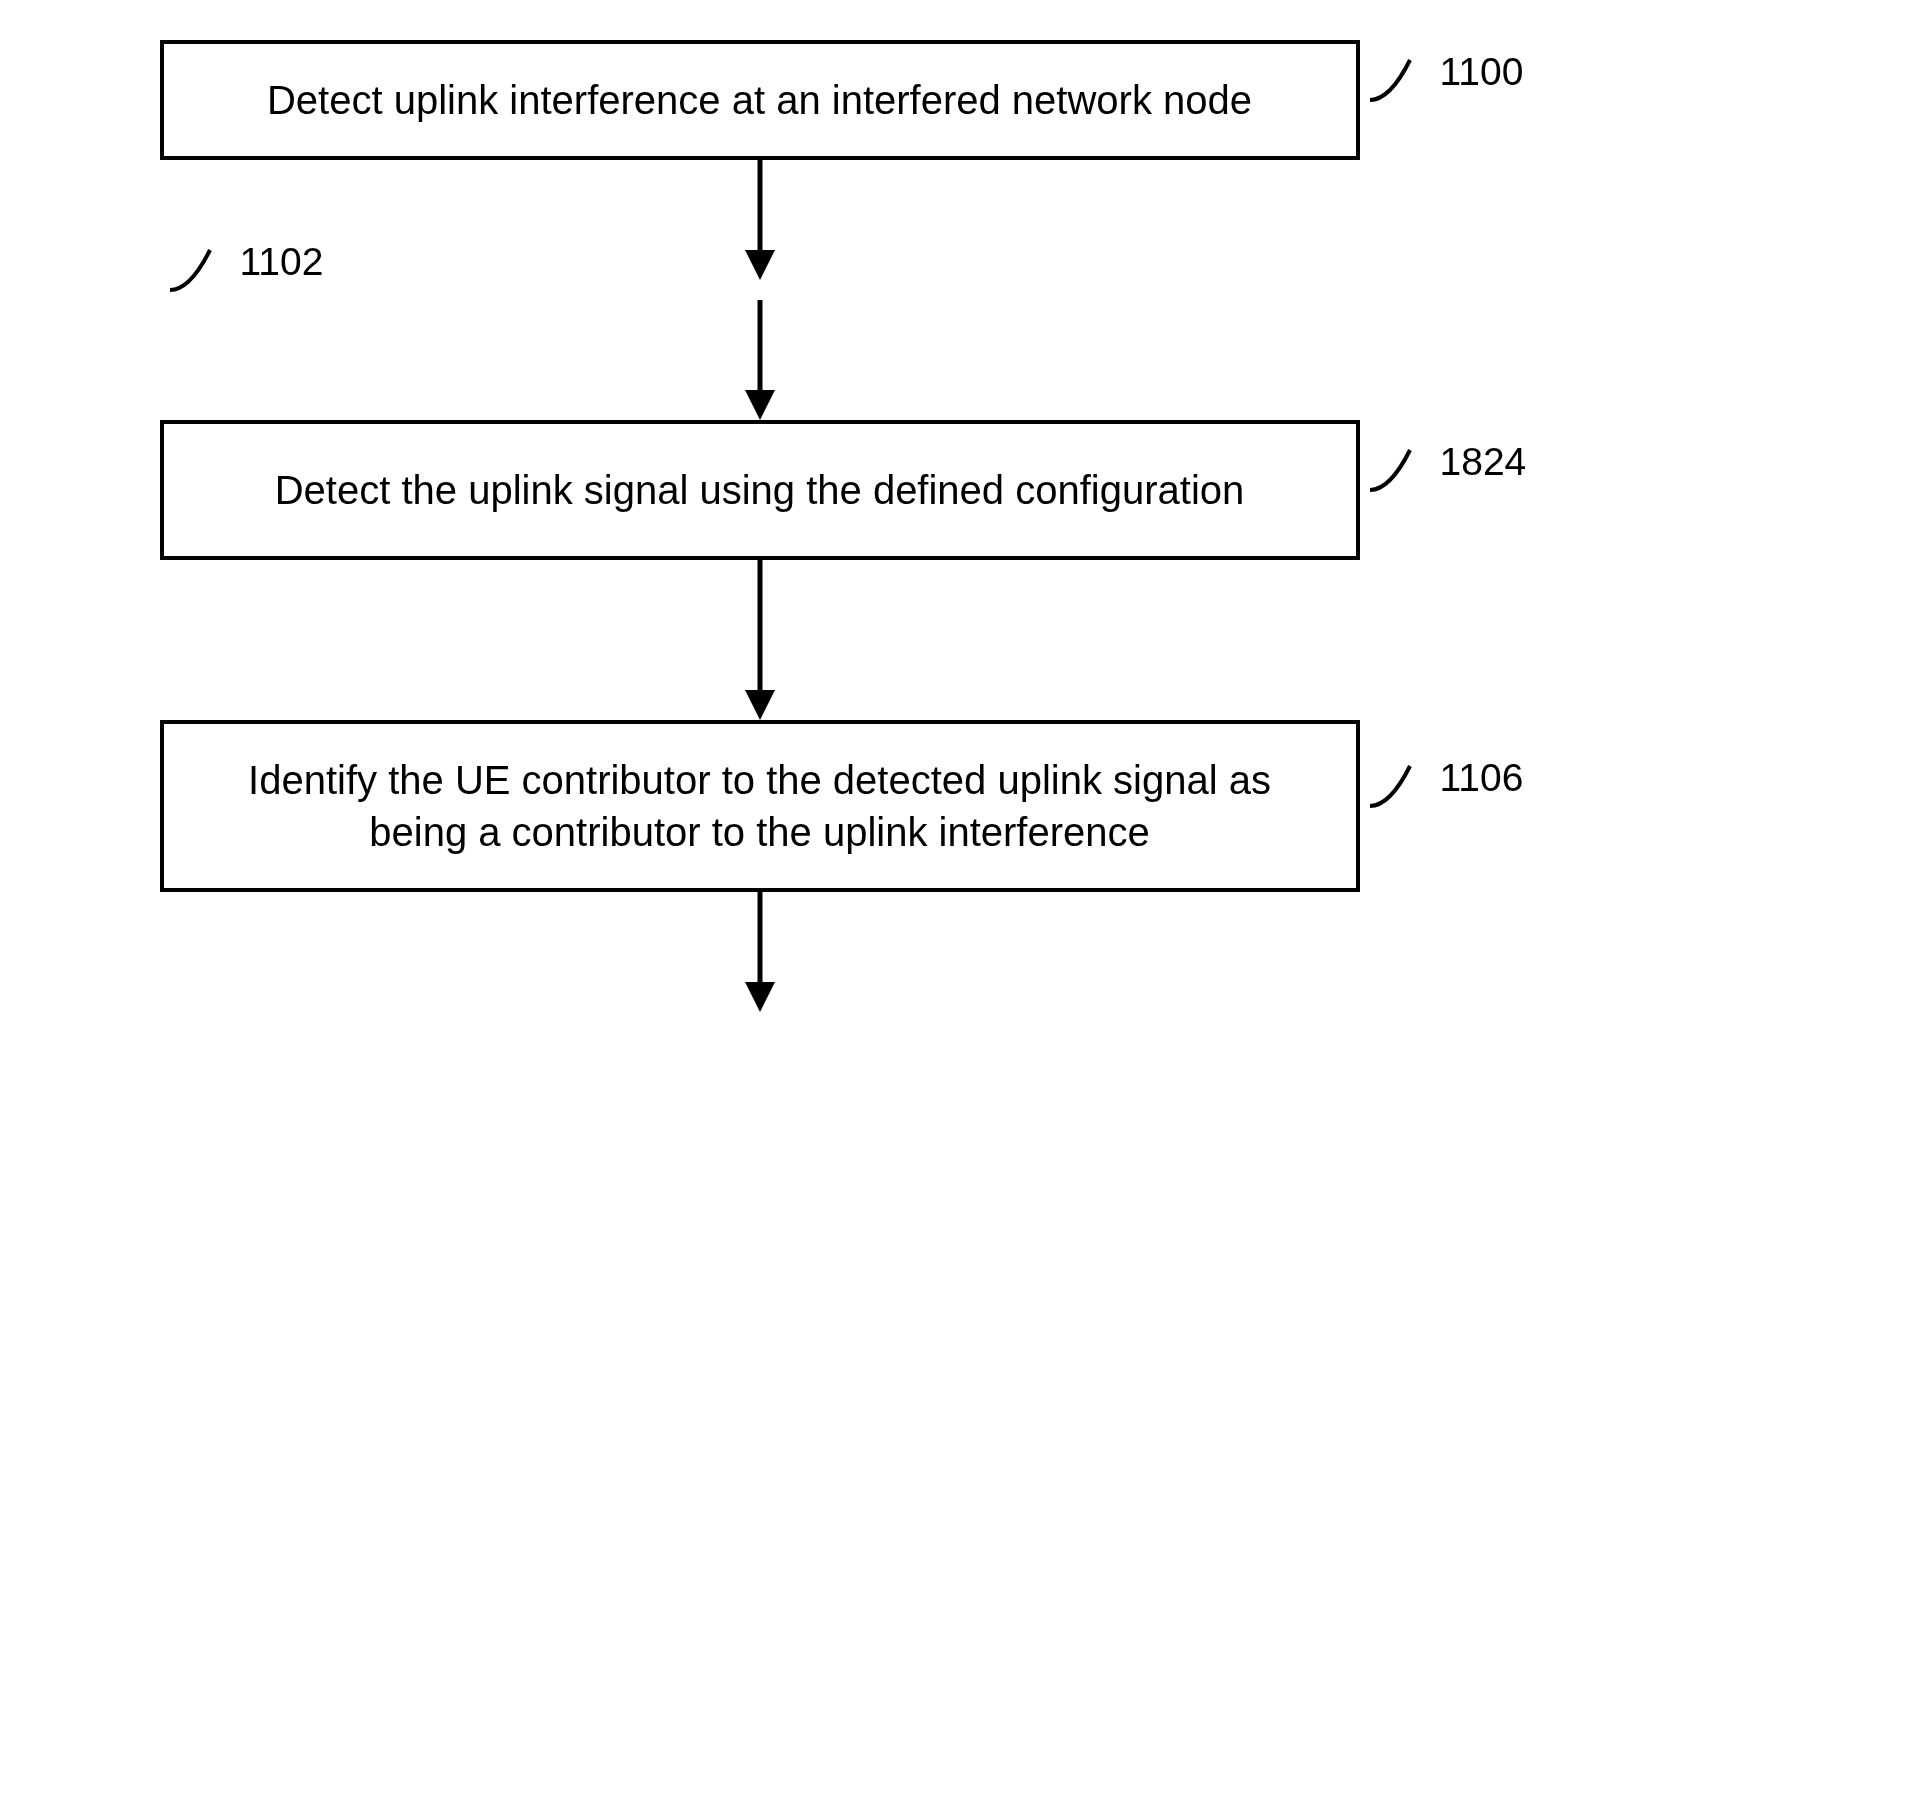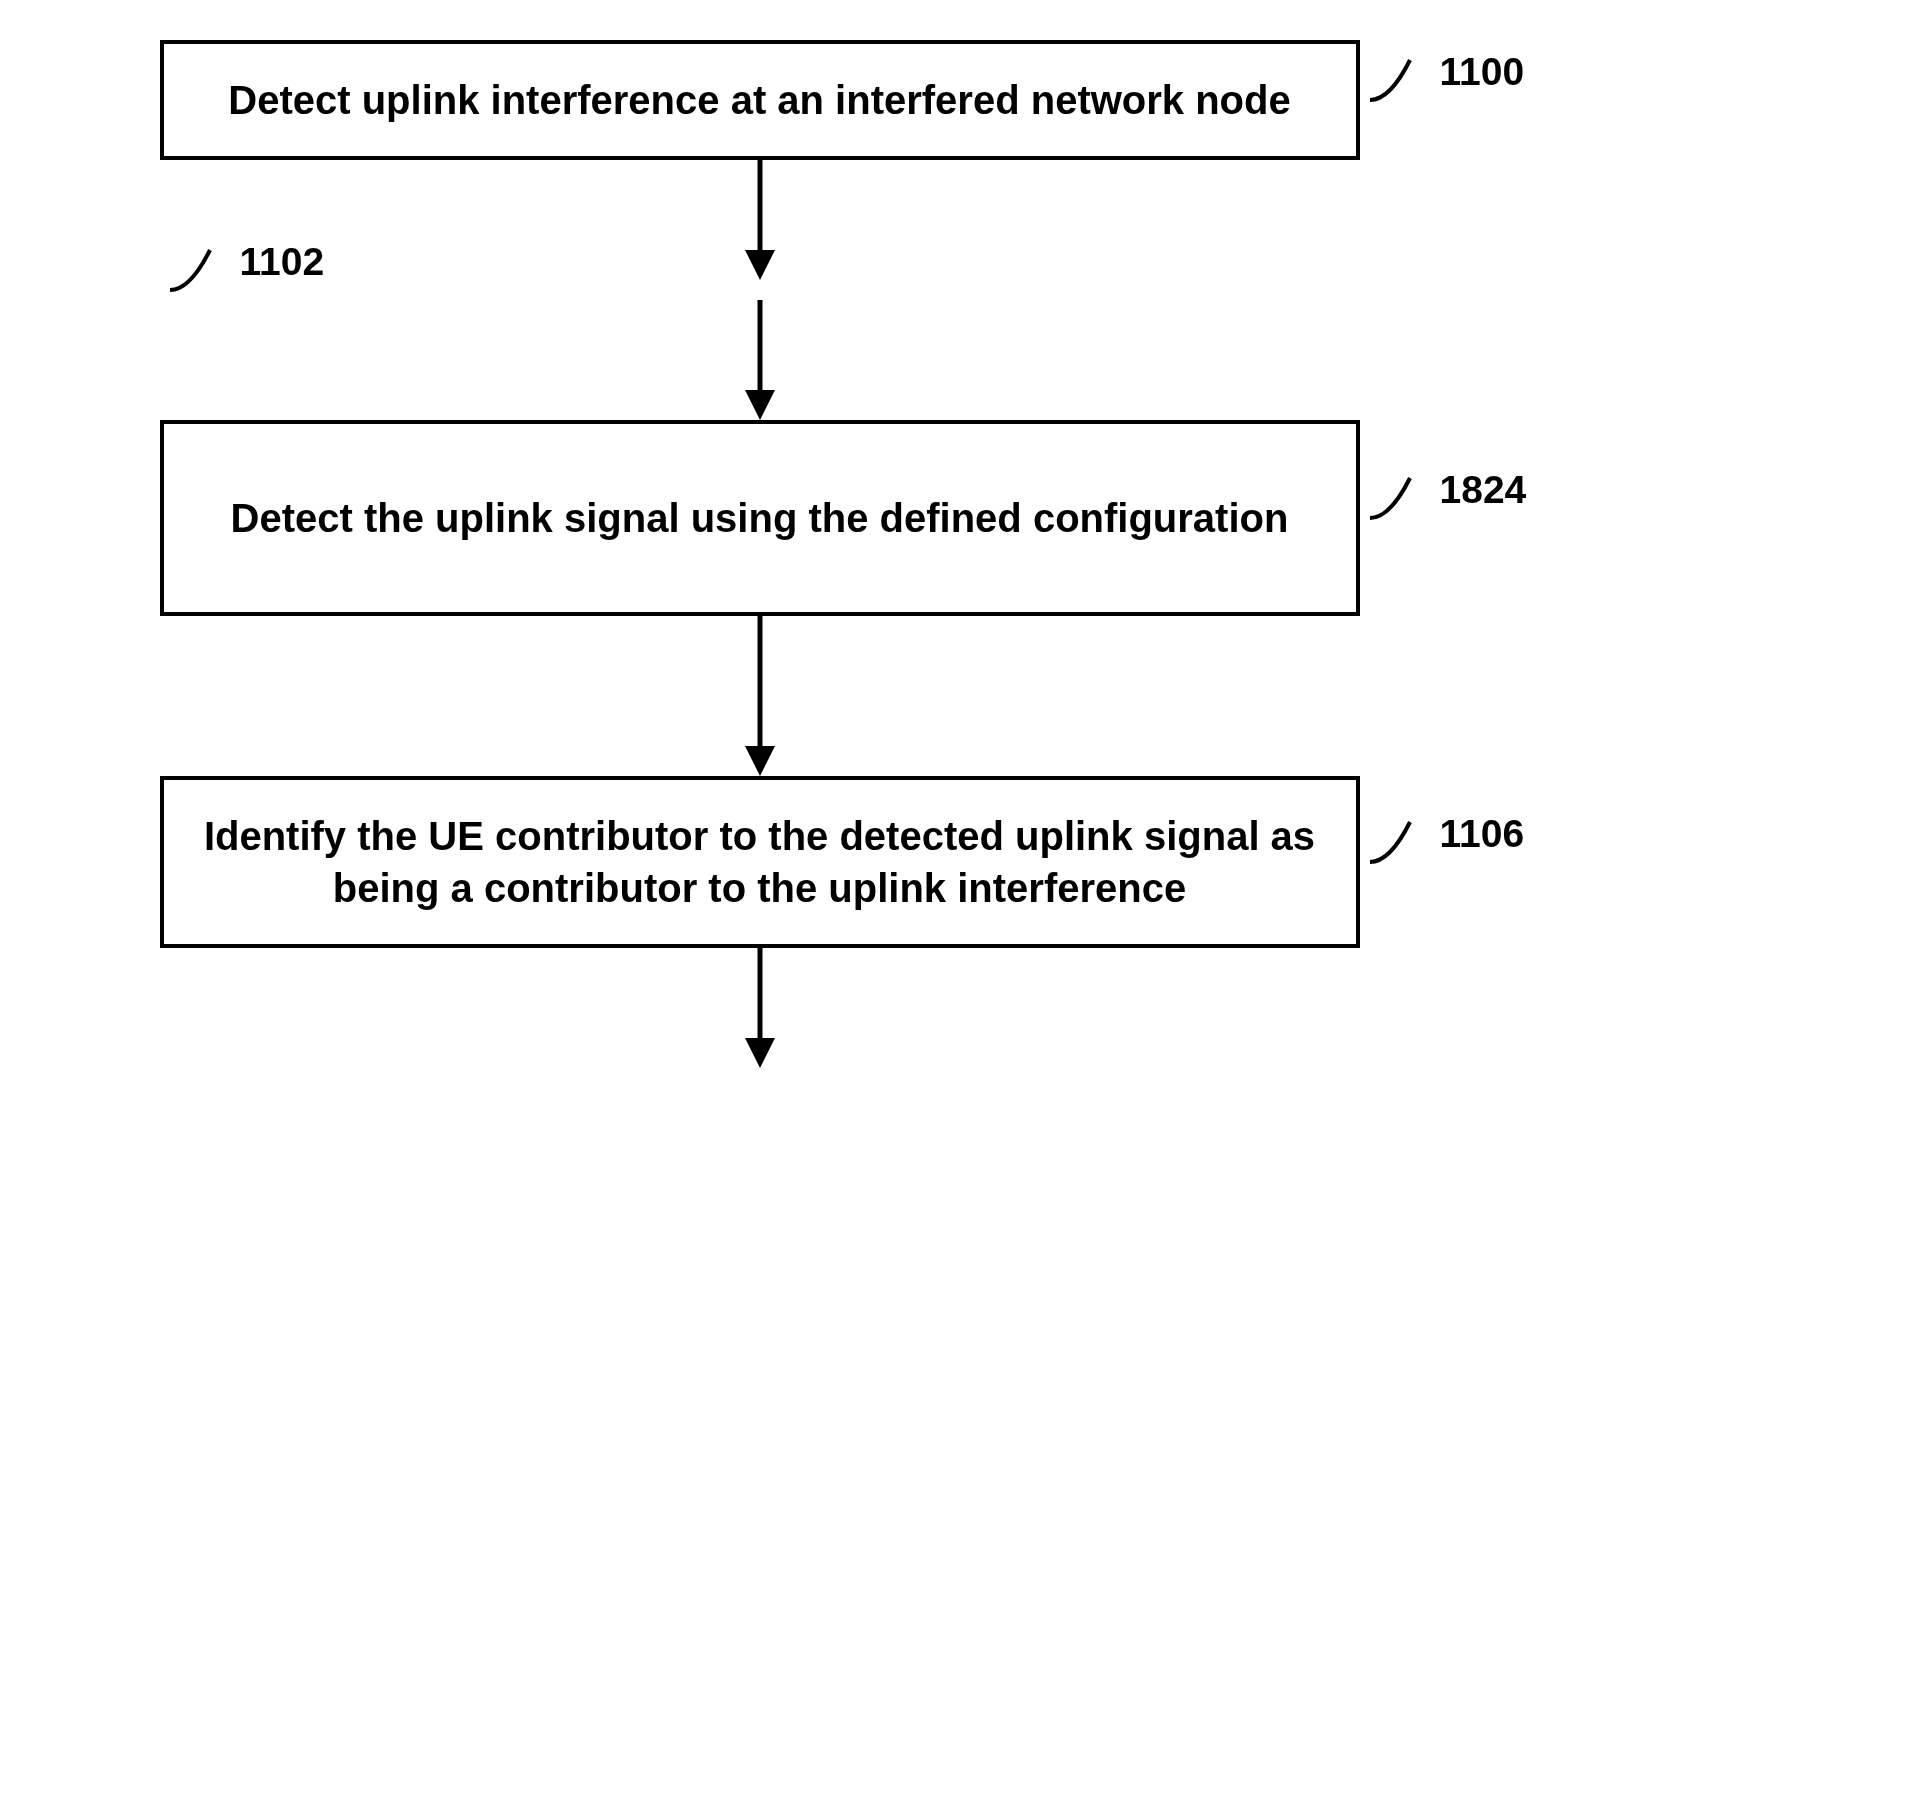--- a/index.html
+++ b/index.html
@@ -9,21 +9,20 @@
       padding: 40px;
       display: flex;
       justify-content: center;
     }
     .flowchart {
       display: flex;
       flex-direction: column;
       align-items: flex-start;
       width: 1600px;
       position: relative;
-      font-weight: bold;
     }
     .step-row {
       display: flex;
       align-items: center;
       width: 100%;
       position: relative;
     }
     .box {
       border: 4px solid #000;
       padding: 30px 40px;
@@ -94,21 +93,21 @@
   </div>
 
   <div class="arrow-container">
     <svg class="arrow-svg" viewBox="0 0 40 120">
       <line x1="20" y1="0" x2="20" y2="95" stroke="#000" stroke-width="5"></line>
       <polygon points="20,120 5,90 35,90" fill="#000"></polygon>
     </svg>
   </div>
 
   <div class="step-row">
-    <div class="box" style="padding:68px 40px;">
+    <div class="box" style="padding:40px 40px;">
       <span>Detect the uplink signal using the defined configuration</span>
     </div>
     <div class="label-group">
       <svg class="curve" viewBox="0 0 60 60">
         <path d="M 0 50 Q 20 50 40 10" stroke="#000" stroke-width="4" fill="none"></path>
       </svg>
       <span class="label-num">1824</span>
     </div>
   </div>
 

